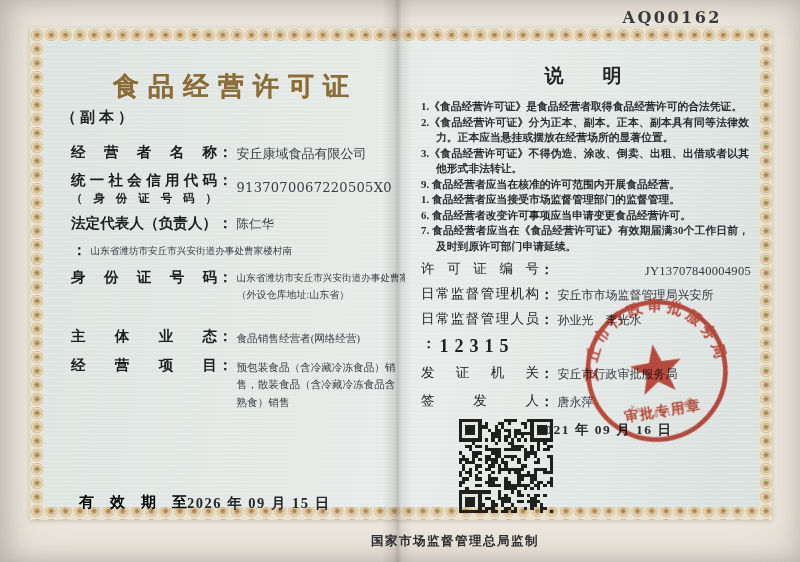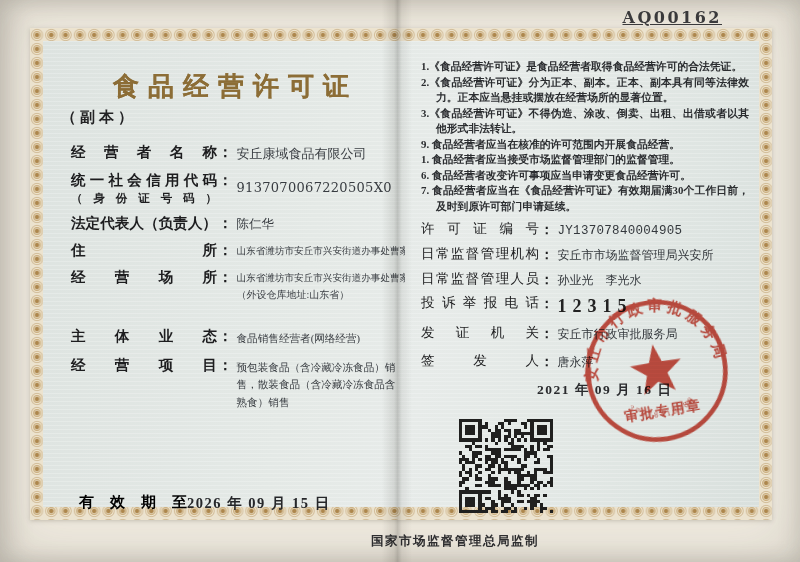--- a/index.html
+++ b/index.html
@@ -19,21 +19,21 @@
     box-shadow:0 1px 4px rgba(80,70,50,.25);}
   .cert-inner{position:absolute;inset:13px;
     background:
       repeating-linear-gradient(180deg, rgba(255,255,255,.22) 0 1px, rgba(0,0,0,0) 1px 4px),
       linear-gradient(100deg,#dde3e0 0%,#e4e9e6 38%,#e7ebe9 55%,#e1e7e4 78%,#d9e0dd 100%);}
   
   .fold{position:absolute;left:382px;top:0;width:30px;height:562px;pointer-events:none;z-index:6;
     background:linear-gradient(90deg, rgba(0,0,0,0) 0%, rgba(110,108,100,.16) 40%, rgba(75,74,68,.26) 52%, rgba(110,108,100,.10) 66%, rgba(0,0,0,0) 100%);
     mix-blend-mode:multiply;}
   .serial{position:absolute;top:8px;right:78px;font-family:"DejaVu Serif","Liberation Serif",serif;
-    font-weight:bold;font-size:16px;letter-spacing:2.5px;color:#3b3b3d;text-decoration:underline;}
+    font-weight:bold;font-size:16px;letter-spacing:2.5px;color:#3b3b3d;}
   .footer{position:absolute;bottom:12px;left:55px;right:-55px;text-align:center;
     font-weight:bold;font-size:12.5px;letter-spacing:1.5px;color:#2e2e30;}
 
   
   .page-left{position:absolute;left:14px;top:20px;width:348px;color:#1d1d1f;}
   .title{margin-top:8px;text-align:center;font-weight:bold;font-size:26px;letter-spacing:9px;
     color:#8c6d36;text-indent:9px;text-shadow:0 0 .4px #8c6d36;}
   .subtitle{margin-top:4px;text-align:left;font-weight:bold;font-size:15px;letter-spacing:4px;color:#232325;text-indent:4px;}
   .fields{margin-top:16px;padding-left:14px;}
   .row{display:flex;align-items:flex-start;margin-bottom:8px;}
@@ -56,21 +56,21 @@
   .page-right{position:absolute;left:372px;top:8px;width:336px;color:#1d1d1f;}
   .expl-title{margin-top:14px;text-align:center;font-weight:bold;font-size:19px;letter-spacing:10px;text-indent:10px;color:#222;}
   .expl-list{margin:10px 2px 0 6px;font-size:10.8px;line-height:1.44;color:#26282b;text-align:justify;}
   .expl-list .item{padding-left:15px;text-indent:-15px;font-weight:bold;color:#2b2d30;}
   .rfields{margin-top:7px;padding-left:6px;}
   .rrow{display:flex;align-items:flex-start;margin-bottom:6.5px;}
   .rlbl{display:inline-block;width:118px;flex:0 0 118px;font-weight:normal;font-size:13.5px;
     text-align:justify;text-align-last:justify;line-height:1.2;}
   .rcolon{font-weight:bold;font-size:13.5px;margin:0 4px 0 1px;}
   .rval{flex:1;font-size:12px;color:#34383d;padding-top:2px;line-height:1.3;}
-  .rval-code{font-family:Liberation Mono, monospace;font-size:12.5px;letter-spacing:.3px;}
+  .rval-code{font-family:Liberation Serif, serif;font-size:12.5px;letter-spacing:.3px;text-align:right;}
   .rval-phone{font-weight:bold;font-size:18px;letter-spacing:6px;color:#222;padding-top:0;}
   .issue-date{margin:10px 0 0 122px;font-size:13.5px;font-weight:bold;letter-spacing:1.5px;color:#2a2b2e;}
   .qr{position:absolute;left:44px;top:370px;width:94px;height:94px;z-index:4;}
   
   .seal{position:absolute;left:164px;top:246px;width:156px;height:156px;z-index:5;
     transform:rotate(-9deg);opacity:.88;mix-blend-mode:multiply;filter:blur(.2px);}
 </style>
 </head>
 <body>
 
@@ -101,27 +101,26 @@
             <span class="val">9137070067220505X0</span>
           </div>
 
           <div class="row">
             <span class="lbl">法定代表人（负责人）</span>
             <span class="colon">：</span>
             <span class="val">陈仁华</span>
           </div>
 
           <div class="row">
-            <span class="lbl">住所</span>
             <span class="colon">：</span>
             <span class="val val-addr">山东省潍坊市安丘市兴安街道办事处曹家楼村南</span>
           </div>
 
           <div class="row" style="margin-bottom:16px;">
-            <span class="lbl">经营场所</span>
+            <span class="lbl">身份证号码</span>
             <span class="colon">：</span>
             <span class="val" style="min-width:0;">
               <span class="val-addr" style="display:block;padding-top:2px;">山东省潍坊市安丘市兴安街道办事处曹家楼村南</span>
               <span class="val-sub">（外设仓库地址:山东省）</span>
             </span>
           </div>
 
           <div class="gap"></div>
 
           <div class="row">
@@ -137,20 +136,21 @@
           </div>
         </div>
       </div>
 
       <div class="row validity">
         <span class="lbl">有效期至</span>
         <span class="val">2026 年 09 月 15 日</span>
       </div>
 
       <div class="page-right">
+        <div class="expl-title">说　明</div>
 
         <div class="expl-list">
           <div class="item">1.《食品经营许可证》是食品经营者取得食品经营许可的合法凭证。</div>
           <div class="item">2.《食品经营许可证》分为正本、副本。正本、副本具有同等法律效力。正本应当悬挂或摆放在经营场所的显著位置。</div>
           <div class="item">3.《食品经营许可证》不得伪造、涂改、倒卖、出租、出借或者以其他形式非法转让。</div>
           <div class="item">9. 食品经营者应当在核准的许可范围内开展食品经营。</div>
           <div class="item">1. 食品经营者应当接受市场监督管理部门的监督管理。</div>
           <div class="item">6. 食品经营者改变许可事项应当申请变更食品经营许可。</div>
           <div class="item">7. 食品经营者应当在《食品经营许可证》有效期届满30个工作日前，及时到原许可部门申请延续。</div>
         </div>
@@ -165,21 +165,20 @@
             <span class="rlbl">日常监督管理机构</span>
             <span class="rcolon">：</span>
             <span class="rval">安丘市市场监督管理局兴安所</span>
           </div>
           <div class="rrow">
             <span class="rlbl">日常监督管理人员</span>
             <span class="rcolon">：</span>
             <span class="rval">孙业光　李光水</span>
           </div>
           <div class="rrow">
-            <span class="rlbl">投诉举报电话</span>
             <span class="rcolon">：</span>
             <span class="rval rval-phone">12315</span>
           </div>
           <div class="rrow" style="margin-top:4px;">
             <span class="rlbl">发证机关</span>
             <span class="rcolon">：</span>
             <span class="rval">安丘市行政审批服务局</span>
           </div>
           <div class="rrow" style="margin-top:10px;">
             <span class="rlbl">签发人</span>

